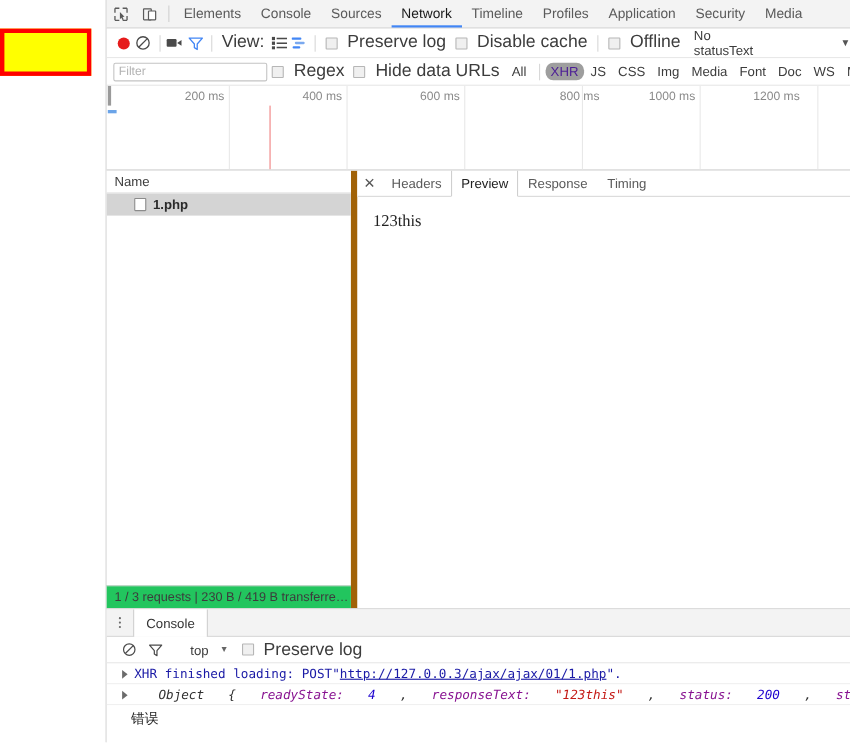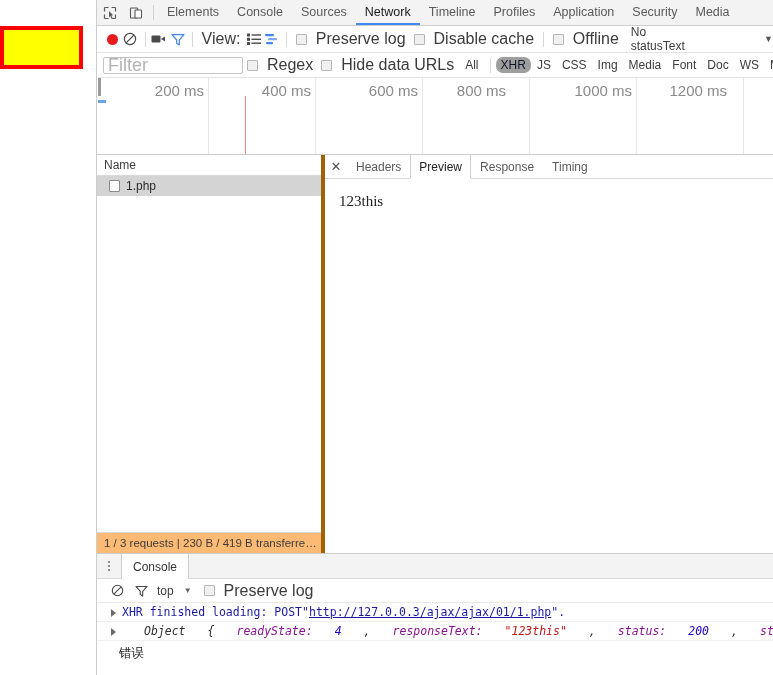--- a/index.html
+++ b/index.html
@@ -84,75 +84,75 @@
   .filterbar {
     height: 25px; min-height: 25px;
     display: flex; align-items: center;
     border-bottom: 1px solid #e3e3e3;
     padding-left: 6px; box-sizing: border-box;
     background: #ffffff; overflow: hidden;
   }
   .filter-input {
     width: 140px; height: 17px;
     border: 1px solid #c4c4c4; border-radius: 2px;
-    font-size: 18px; padding: 0 4px; color: #333;
+    font-size: 11px; padding: 0 4px; color: #333;
     font-family: "Liberation Sans", sans-serif;
     box-sizing: border-box; background: #fff;
   }
   .filter-input::placeholder { color: #b3b3b3; }
   .type-list { display: flex; align-items: center; margin-left: 2px; }
   .type {
     font-size: 12px; color: #3c3c3c; padding: 1px 5px;
     margin-right: 1px; border-radius: 7px; cursor: pointer; white-space: nowrap;
   }
-  .type.active { background: #9e9e9e; color: #0f172a; }
+  .type.active { background: #9e9e9e; color: #4c1d95; }
 
   
   .overview {
     height: 76px; min-height: 76px;
     position: relative; background: #ffffff;
     border-bottom: 1px solid #cdcdcd;
     overflow: hidden;
   }
   .ov-grid { position: absolute; top: 0; bottom: 0; width: 1px; background: #e8e8e8; }
   .ov-label {
-    position: absolute; top: 4px; font-size: 15px; color: #8a8a8a;
+    position: absolute; top: 4px; font-size: 11px; color: #8a8a8a;
     transform: translateX(-100%); padding-right: 4px; white-space: nowrap;
   }
   .ov-redline { position: absolute; top: 18px; bottom: 0; width: 1px; background: #f08080; }
   .ov-leftbar { position: absolute; left: 1px; top: 0; width: 3px; height: 18px; background: #9a9a9a; }
   .ov-bluemark { position: absolute; left: 1px; top: 22px; width: 8px; height: 3px; background: #6ba4e8; }
 
   
   .middle { flex: 1; display: flex; min-height: 0; }
   .req-panel {
     width: 228px; min-width: 228px;
     display: flex; flex-direction: column;
-    border-right: 4px solid #a16207; box-sizing: border-box;
+    border-right: 6px solid #a16207; box-sizing: border-box;
     background: #ffffff;
   }
   .req-head {
     height: 21px; min-height: 21px; display: flex; align-items: center;
     padding-left: 7px; font-size: 12px; color: #3c3c3c;
     border-bottom: 1px solid #d9d9d9; background: #fff; box-sizing: border-box;
   }
   .req-list { flex: 1; overflow: hidden; }
   .req-row {
-    height: 20px; display: flex; align-items: center; padding-left: 12px;
-    font-size: 12px; color: #2b2b2b; cursor: pointer; box-sizing: border-box;
+    height: 20px; display: flex; align-items: center; padding-left: 25px;
+    font-size: 12px; color: #2b2b2b; cursor: pointer; box-sizing: border-box; font-weight: bold;
   }
   .req-row.selected { background: #d4d4d4; }
   .doc-icon {
     width: 11px; height: 12px; border: 1px solid #8b8b8b; background: #ffffff;
     margin-right: 6px; box-sizing: border-box; position: relative; border-radius: 1px;
   }
   .status-bar {
     height: 21px; min-height: 21px; display: flex; align-items: center;
     padding-left: 7px; font-size: 11.5px; color: #3c3c3c;
-    border-top: 1px solid #d9d9d9; background: #fdba74; box-sizing: border-box;
+    border-top: 1px solid #d9d9d9; background: #22c55e; box-sizing: border-box;
     white-space: nowrap; overflow: hidden;
   }
 
   .detail-panel { flex: 1; display: flex; flex-direction: column; min-width: 0; background: #fff; }
   .detail-tabs {
     height: 24px; min-height: 24px; display: flex; align-items: stretch;
     border-bottom: 1px solid #d9d9d9; background: #ffffff; box-sizing: border-box;
   }
   .close-x {
     width: 22px; display: flex; align-items: center; justify-content: center;
@@ -188,21 +188,21 @@
   .drawer-tab {
     padding: 0 11px; display: flex; align-items: center; font-size: 12px;
     color: #333; background: #ffffff;
     border-left: 1px solid #cfcfcf; border-right: 1px solid #cfcfcf;
     margin-bottom: -1px; cursor: pointer; box-sizing: border-box;
   }
   .console-tools {
     height: 24px; min-height: 24px; display: flex; align-items: center;
     padding-left: 8px; border-bottom: 1px solid #e8e8e8; box-sizing: border-box;
   }
-  .ctx { font-size: 12px; color: #3c3c3c; margin-left: 4px; cursor: pointer; }
+  .ctx { font-size: 12px; color: #3c3c3c; margin-left: 20px; cursor: pointer; }
   .ctx-arrow { font-size: 8px; color: #666; margin: 0 8px 0 10px; cursor: pointer; }
   .console-log { flex: 1; overflow: hidden; font-family: "DejaVu Sans Mono", monospace; font-size: 11.5px; }
   .log-line {
     display: flex; align-items: flex-start; padding: 2px 0 2px 8px;
     border-bottom: 1px solid #f0f0f0; white-space: nowrap;
   }
   .arrow-tri {
     display: inline-block; width: 0; height: 0; margin: 4px 6px 0 6px;
     border-top: 4px solid transparent; border-bottom: 4px solid transparent;
     border-left: 5px solid #6b6b6b; cursor: pointer; flex: none;
@@ -352,21 +352,21 @@
       <div class="ov-grid" style="left:111px"></div>
       <div class="ov-grid" style="left:218px"></div>
       <div class="ov-grid" style="left:325px"></div>
       <div class="ov-grid" style="left:432px"></div>
       <div class="ov-grid" style="left:539px"></div>
       <div class="ov-grid" style="left:646px"></div>
 
       <div class="ov-label" style="left:111px">200 ms</div>
       <div class="ov-label" style="left:218px">400 ms</div>
       <div class="ov-label" style="left:325px">600 ms</div>
-      <div class="ov-label" style="left:413px">800 ms</div>
+      <div class="ov-label" style="left:452px">800 ms</div>
       <div class="ov-label" style="left:539px">1000 ms</div>
       <div class="ov-label" style="left:634px">1200 ms</div>
 
       <div class="ov-redline" style="left:148px"></div>
     </div>
 
     <div class="middle">
 
       <div class="req-panel">
         <div class="req-head">Name</div>

